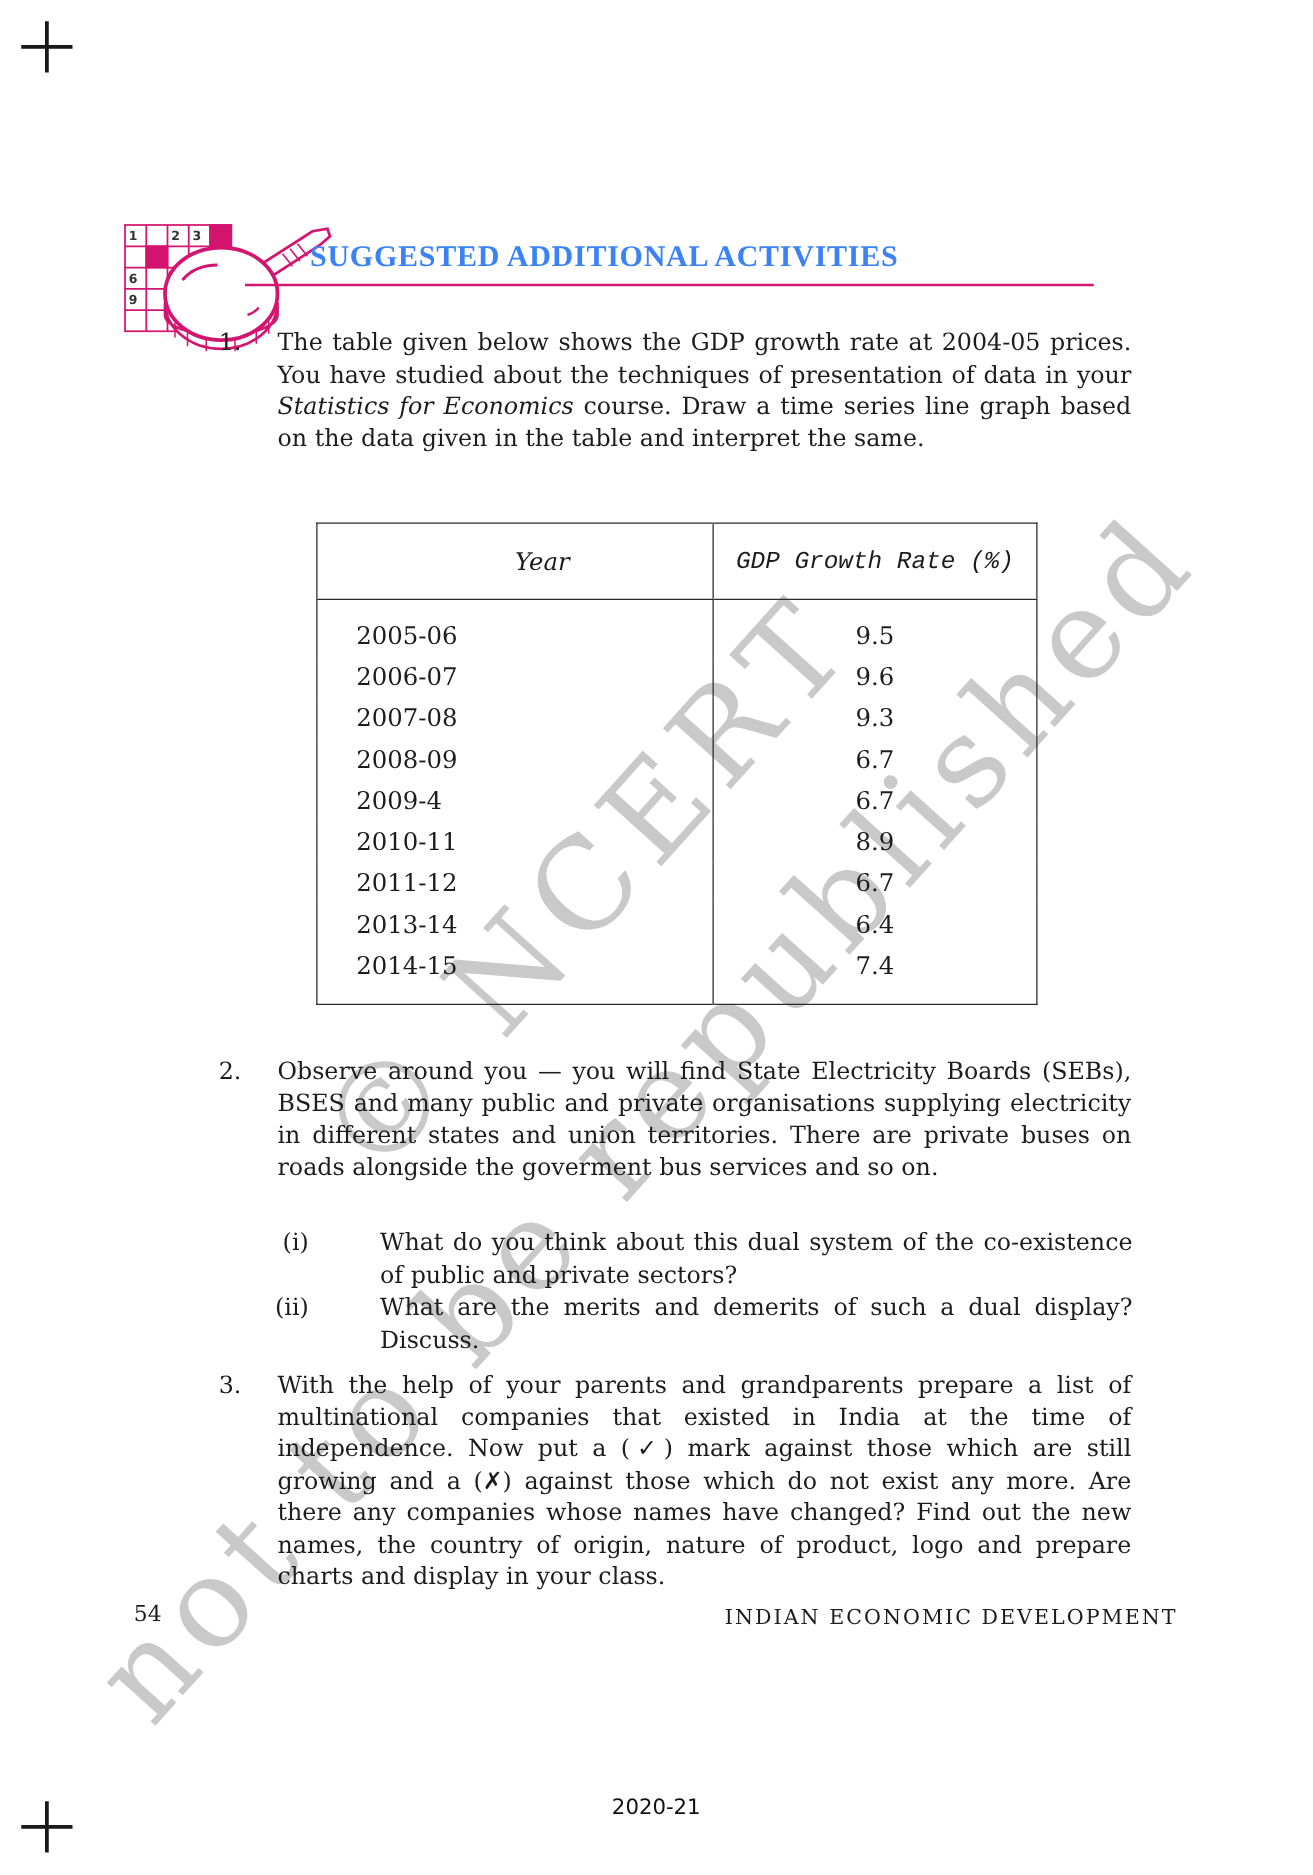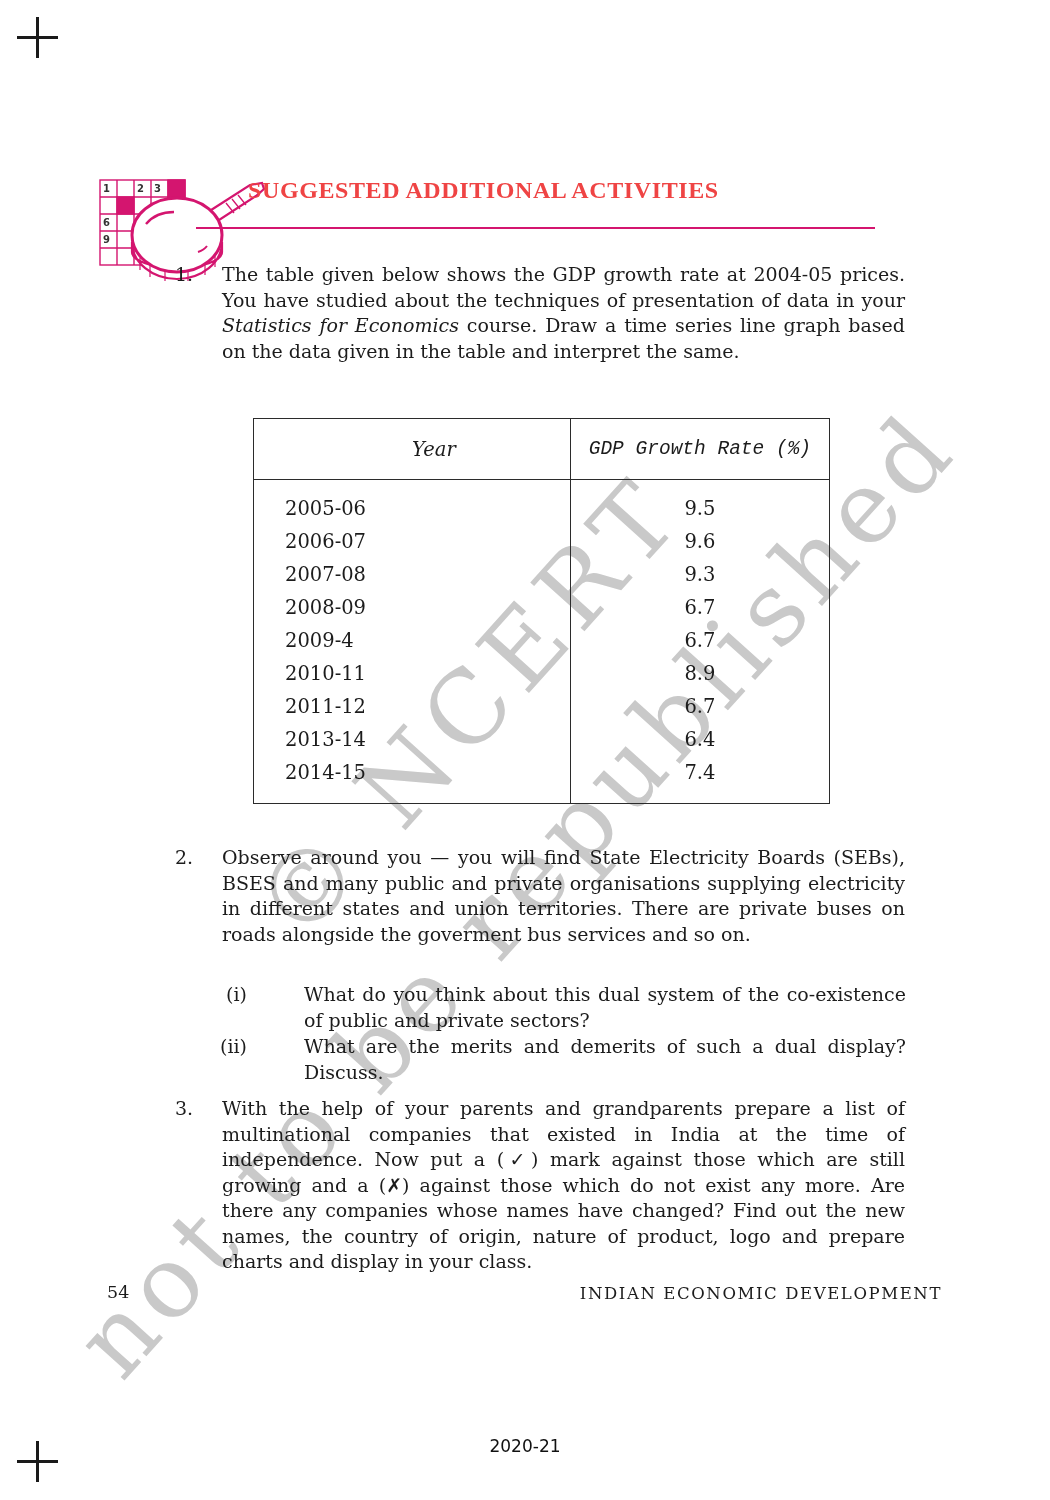--- a/index.html
+++ b/index.html
@@ -14,23 +14,23 @@
     user-select:none;
   }
   #wm1{left:275px;top:865px;font-size:100px;letter-spacing:10px;transform:rotate(-48deg);}
   #wm2{left:96px;top:1302px;font-size:100px;letter-spacing:8px;transform:rotate(-48deg);}
   
   .cross-h{position:absolute;z-index:2;background:#1a1a1a;height:2.5px;width:41px;}
   .cross-v{position:absolute;z-index:2;background:#1a1a1a;width:2.5px;height:41px;}
   
   #header-icon{position:absolute;left:90px;top:170px;z-index:2;}
   #page-title{
-    position:absolute;left:248px;top:177px;z-index:2;
+    position:absolute;left:248px;top:193px;z-index:2;
     font-family:"Liberation Serif", serif;font-weight:bold;font-size:24px;
-    letter-spacing:0.6px;color:#ef4444;white-space:nowrap;
+    letter-spacing:0.6px;color:#3b82f6;white-space:nowrap;
   }
   #title-rule{position:absolute;left:196px;top:227px;width:679px;height:2px;background:#d4156f;z-index:2;}
   
   .activity{
     position:absolute;z-index:2;display:flex;width:730px;
     font-size:19px;line-height:25.5px;text-align:justify;
   }
   .act-num{flex:none;width:47px;text-align:left;}
   .act-body{flex:1;}
   #act1{left:175px;top:262px;}

